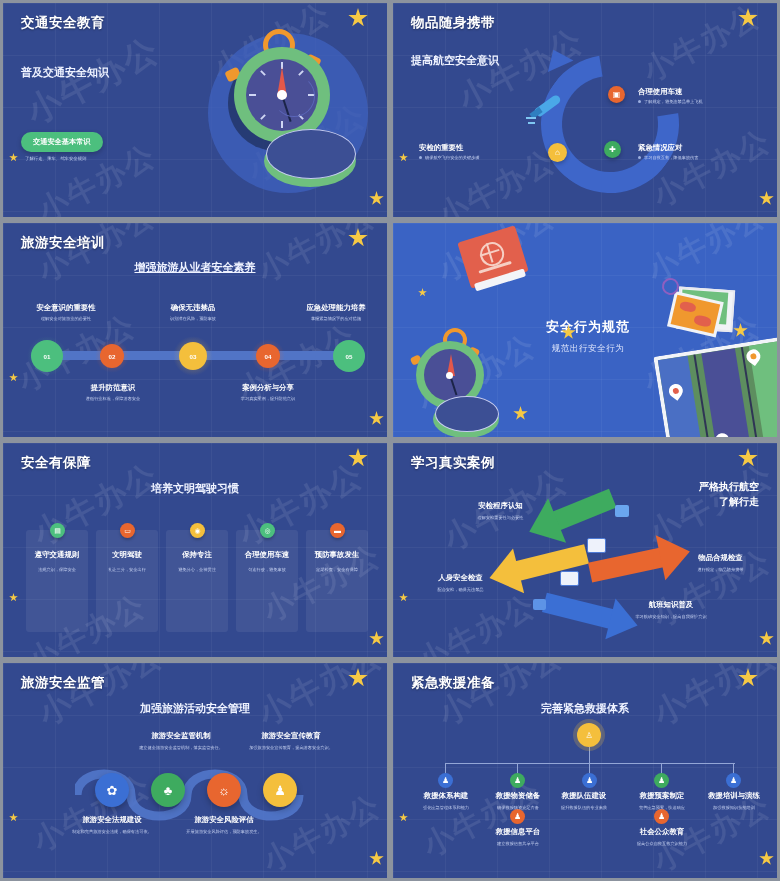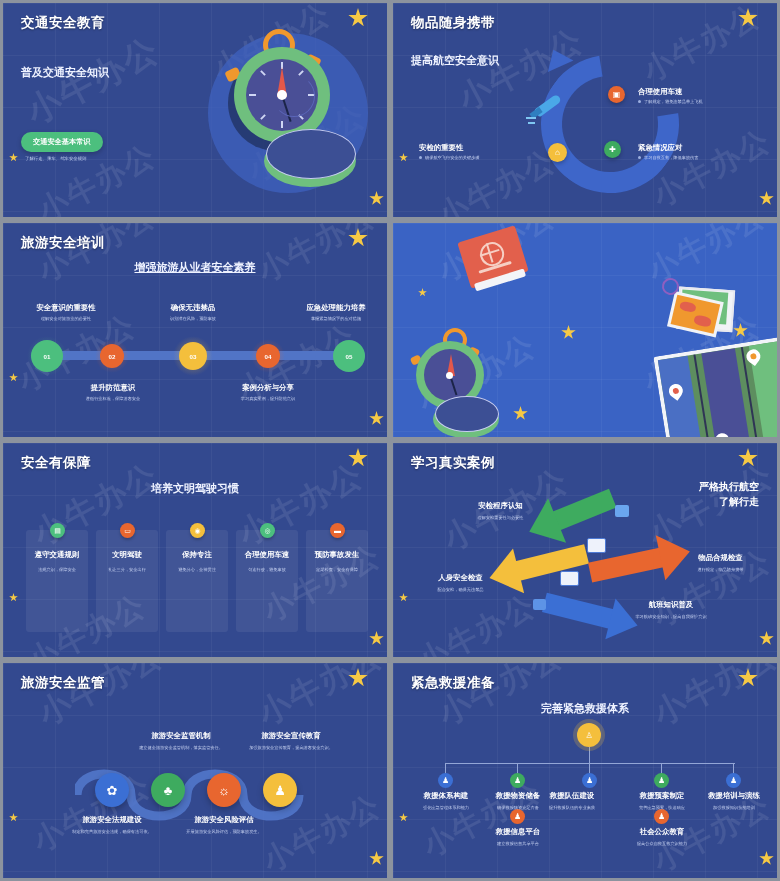--- a/index.html
+++ b/index.html
@@ -389,20 +389,24 @@
       <div style="position:absolute;left:40px;top:4px;width:2px;bottom:4px;background:#2f3555;"></div>
       <div style="position:absolute;left:88px;top:4px;width:2px;bottom:4px;background:#2f3555;"></div>
       <div style="position:absolute;left:10px;top:30px;width:14px;height:14px;border-radius:50% 50% 50% 0;transform:rotate(-45deg);background:#fff;"></div>
       <div style="position:absolute;left:14px;top:34px;width:6px;height:6px;border-radius:50%;background:#e2604c;"></div>
       <div style="position:absolute;left:92px;top:8px;width:14px;height:14px;border-radius:50% 50% 50% 0;transform:rotate(-45deg);background:#fff;"></div>
       <div style="position:absolute;left:96px;top:12px;width:6px;height:6px;border-radius:50%;background:#f0982e;"></div>
       <div style="position:absolute;left:48px;top:86px;width:14px;height:14px;border-radius:50% 50% 50% 0;transform:rotate(-45deg);background:#fff;"></div>
       <div style="position:absolute;left:52px;top:90px;width:6px;height:6px;border-radius:50%;background:#f0982e;"></div>
     </div>
 
+    <div class="txt ctr" style="left:110px;top:95px;width:170px;z-index:7;">
+      <div style="font-size:13px;font-weight:bold;letter-spacing:1px;">安全行为规范</div>
+      <div style="font-size:8.6px;color:#dde4fb;margin-top:7px;letter-spacing:.5px;">规范出行安全行为</div>
+    </div>
 
     <div class="star sm" style="left:25px;top:65px;">
         <i></i>
       </div>
     <div class="star md" style="left:340px;top:100px;">
         <i></i>
       </div>
     <div class="star md" style="left:120px;top:183px;">
         <i></i>
       </div>
@@ -533,20 +537,21 @@
 
   <div class="slide">
     <div class="wm">
       <span style="left:30px;top:0px;font-size:32px;">小牛办公</span>
       <span style="left:250px;top:0px;font-size:32px;">小牛办公</span>
       <span style="left:25px;top:130px;font-size:30px;">小牛办公</span>
       <span style="left:255px;top:150px;font-size:30px;">小牛办公</span>
     </div>
 
     <div class="s-title">旅游安全监管</div>
+    <div class="s-sub" style="left:0;right:0;top:38px;text-align:center;">加强旅游活动安全管理</div>
 
     <svg class="wave" style="left:72px;top:96px;width:250px;height:70px;" viewBox="0 0 250 70">
       <path d="M2,36 C2,8 56,8 56,36 C56,64 112,64 112,36 C112,8 168,8 168,36 C168,64 224,64 224,36" fill="none" stroke="#5379ce" stroke-width="9" opacity="0.85"></path>
     </svg>
 
     <div class="wc" style="left:92px;top:110px;width:34px;height:34px;background:#3b6fd4;">✿</div>
     <div class="wc" style="left:148px;top:110px;width:34px;height:34px;background:#3eab5f;">♣</div>
     <div class="wc" style="left:204px;top:110px;width:34px;height:34px;background:#e8662f;">☼</div>
     <div class="wc" style="left:260px;top:110px;width:34px;height:34px;background:#f4bf3c;">♟</div>
 
@@ -606,21 +611,21 @@
     <div class="tnode" style="left:333px;top:110px;width:15px;height:15px;background:#3b6fd4;">♟</div>
 
     <div class="txt ctr" style="left:10px;top:128px;width:86px;">
       <div class="h-name">救援体系构建</div>
       <div class="h-desc" style="margin-top:4px;">强化应急管理体系和能力</div>
     </div>
     <div class="txt ctr" style="left:82px;top:128px;width:86px;">
       <div class="h-name">救援物资储备</div>
       <div class="h-desc" style="margin-top:4px;">确保救援物资充足齐备</div>
     </div>
-    <div class="txt ctr" style="left:136px;top:128px;width:86px;">
+    <div class="txt ctr" style="left:148px;top:128px;width:86px;">
       <div class="h-name">救援队伍建设</div>
       <div class="h-desc" style="margin-top:4px;">提升救援队伍的专业素质</div>
     </div>
     <div class="txt ctr" style="left:226px;top:128px;width:86px;">
       <div class="h-name">救援预案制定</div>
       <div class="h-desc" style="margin-top:4px;">完善应急预案，快速响应</div>
     </div>
     <div class="txt ctr" style="left:298px;top:128px;width:86px;">
       <div class="h-name">救援培训与演练</div>
       <div class="h-desc" style="margin-top:4px;">加强救援知识技能培训</div>

